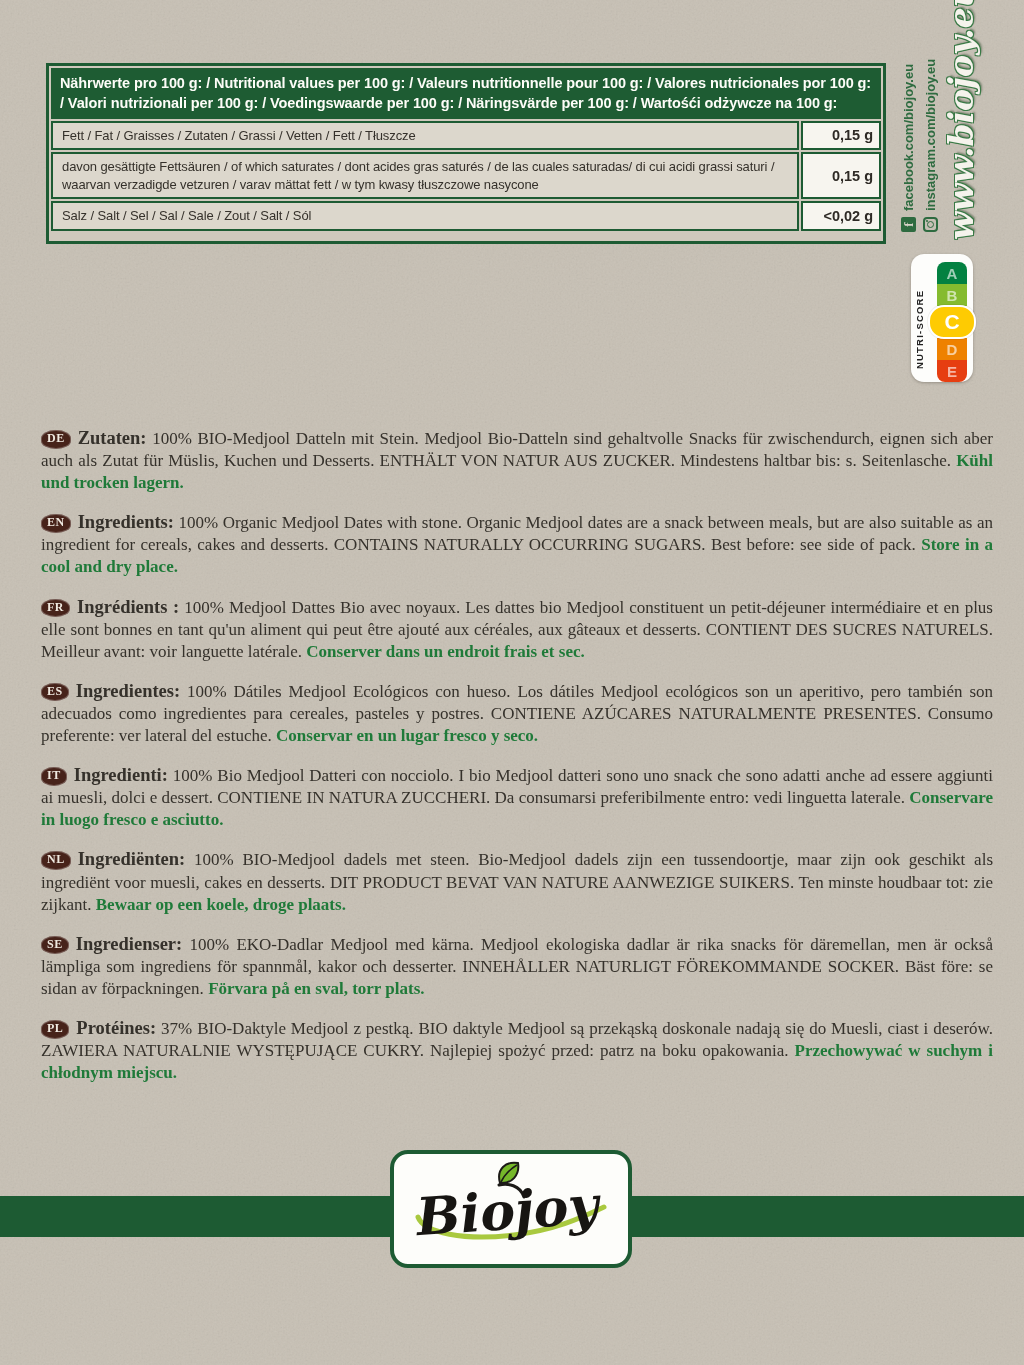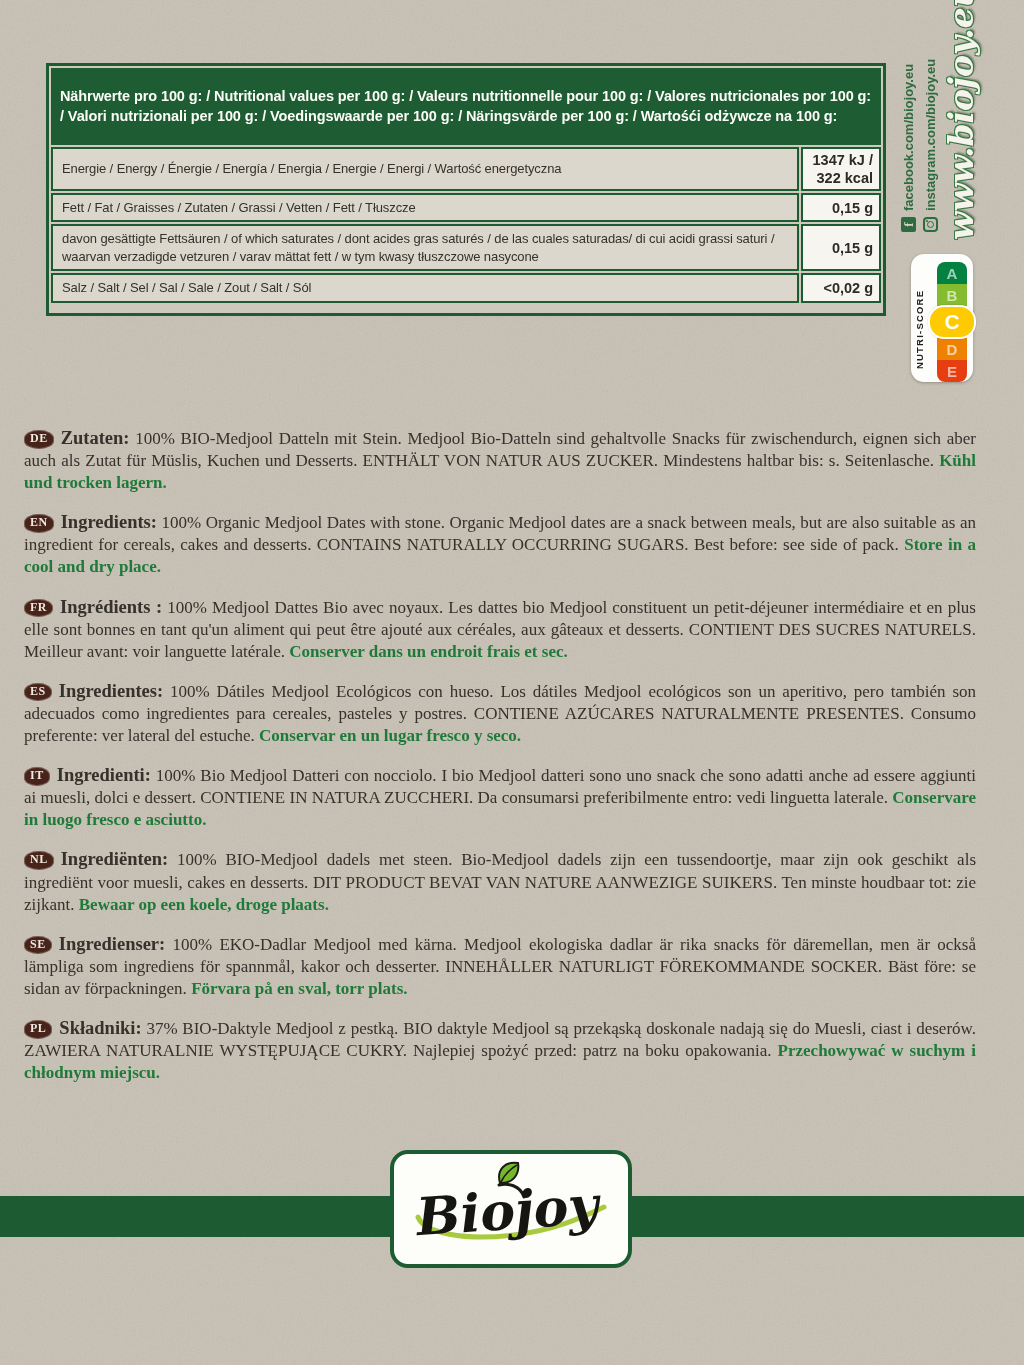--- a/index.html
+++ b/index.html
@@ -15,21 +15,21 @@
   .nutrition-table{
     left:46px;top:63px;width:840px;
     background:#cfc9bd;
     border:3px solid #1d5b33;
     padding:2px;
     box-sizing:border-box;
   }
   .t-header{
     background:#1e5c33;color:#fdfdf8;
     font-weight:bold;font-size:14.5px;line-height:1.4;
-    padding:18px 9px;margin-bottom:2px;
+    padding:5px 9px;margin-bottom:2px;
     letter-spacing:-0.1px;
   }
   .t-row{display:flex;margin-bottom:2px;}
   .t-row:last-child{margin-bottom:8px;}
   .t-label{
     flex:1;background:#dcd7cc;border:2px solid #1d5b33;
     padding:4px 9px;font-size:13px;line-height:1.35;color:#35312b;
     display:flex;align-items:center;letter-spacing:-0.1px;
   }
   .t-value{
@@ -92,21 +92,21 @@
   .ns-seg.first{border-radius:8px 8px 0 0;}
   .ns-seg.last{border-radius:0 0 8px 8px;}
   .ns-seg.selected{
     height:30px;margin:-1px -9px;border-radius:16px;
     border:2px solid #fff;color:#fff;font-size:21px;z-index:3;position:relative;
     box-shadow:0 0 0 1px rgba(0,0,0,.05);
   }
 
   
   .ingredients{
-    left:24px;top:426px;width:952px;
+    left:41px;top:426px;width:952px;
     font-family:"Liberation Serif",serif;font-size:17px;line-height:1.3;
     color:#35312b;
   }
   .ing-p{text-align:justify;margin:0 0 16px 0;}
   .lang-badge{
     display:inline-block;background:#47231a;color:#efe9e0;
     border-radius:50%/45%;padding:1px 6px 2px 6px;margin-right:7px;
     font-size:12px;font-weight:bold;letter-spacing:.5px;
     font-family:"Liberation Serif",serif;vertical-align:2px;
     box-shadow:inset 0 0 0 1px rgba(255,255,255,.25);
@@ -133,25 +133,20 @@
     <feComponentTransfer>
         <feFuncA type="linear" slope="0.16" intercept="0"></feFuncA>
       </feComponentTransfer>
   </filter>
   <rect width="1024" height="1365" filter="url(#paper)"></rect>
 </svg>
 
 <div class="layer nutrition-table">
   <div class="t-header">Nährwerte pro 100 g: / Nutritional values per 100 g: / Valeurs nutritionnelle pour 100 g: / Valores nutricionales por 100 g: / Valori nutrizionali per 100 g: / Voedingswaarde per 100 g: / Näringsvärde per 100 g: / Wartośći odżywcze na 100 g:</div>
   <div id="rows-container">
-      <div class="t-row">
-        <div class="t-label">Energie / Energy / Énergie / Energía / Energia / Energie / Energi / Wartość energetyczna</div>
-        <div class="t-value">1347 kJ /
-322 kcal</div>
-      </div>
       <div class="t-row">
         <div class="t-label">Fett / Fat / Graisses / Zutaten / Grassi / Vetten / Fett / Tłuszcze</div>
         <div class="t-value">0,15 g</div>
       </div>
       <div class="t-row">
         <div class="t-label">davon gesättigte Fettsäuren / of which saturates / dont acides gras saturés / de las cuales saturadas/ di cui acidi grassi saturi / waarvan verzadigde vetzuren / varav mättat fett / w tym kwasy tłuszczowe nasycone</div>
         <div class="t-value">0,15 g</div>
       </div>
       <div class="t-row">
         <div class="t-label">Salz / Salt / Sel / Sal / Sale / Zout / Salt / Sól</div>
@@ -182,21 +177,21 @@
 </div>
 
 <div class="layer ingredients" id="ingredients-container">
     <p class="ing-p"><span class="lang-badge">DE</span><span class="ing-heading">Zutaten:</span><span> 100% BIO-Medjool Datteln mit Stein. Medjool Bio-Datteln sind gehaltvolle Snacks für zwischendurch, eignen sich aber auch als Zutat für Müslis, Kuchen und Desserts. ENTHÄLT VON NATUR AUS ZUCKER. Mindestens haltbar bis: s. Seitenlasche. </span><span class="ing-storage">Kühl und trocken lagern.</span></p>
     <p class="ing-p"><span class="lang-badge">EN</span><span class="ing-heading">Ingredients:</span><span> 100% Organic Medjool Dates with stone. Organic Medjool dates are a snack between meals, but are also suitable as an ingredient for cereals, cakes and desserts. CONTAINS NATURALLY OCCURRING SUGARS. Best before: see side of pack. </span><span class="ing-storage">Store in a cool and dry place.</span></p>
     <p class="ing-p"><span class="lang-badge">FR</span><span class="ing-heading">Ingrédients :</span><span> 100% Medjool Dattes Bio avec noyaux. Les dattes bio Medjool constituent un petit-déjeuner intermédiaire et en plus elle sont bonnes en tant qu'un aliment qui peut être ajouté aux céréales, aux gâteaux et desserts. CONTIENT DES SUCRES NATURELS. Meilleur avant: voir languette latérale. </span><span class="ing-storage">Conserver dans un endroit frais et sec.</span></p>
     <p class="ing-p"><span class="lang-badge">ES</span><span class="ing-heading">Ingredientes:</span><span> 100% Dátiles Medjool Ecológicos con hueso. Los dátiles Medjool ecológicos son un aperitivo, pero también son adecuados como ingredientes para cereales, pasteles y postres. CONTIENE AZÚCARES NATURALMENTE PRESENTES. Consumo preferente: ver lateral del estuche. </span><span class="ing-storage">Conservar en un lugar fresco y seco.</span></p>
     <p class="ing-p"><span class="lang-badge">IT</span><span class="ing-heading">Ingredienti:</span><span> 100% Bio Medjool Datteri con nocciolo. I bio Medjool datteri sono uno snack che sono adatti anche ad essere aggiunti ai muesli, dolci e dessert. CONTIENE IN NATURA ZUCCHERI. Da consumarsi preferibilmente entro: vedi linguetta laterale. </span><span class="ing-storage">Conservare in luogo fresco e asciutto.</span></p>
     <p class="ing-p"><span class="lang-badge">NL</span><span class="ing-heading">Ingrediënten:</span><span> 100% BIO-Medjool dadels met steen. Bio-Medjool dadels zijn een tussendoortje, maar zijn ook geschikt als ingrediënt voor muesli, cakes en desserts. DIT PRODUCT BEVAT VAN NATURE AANWEZIGE SUIKERS. Ten minste houdbaar tot: zie zijkant. </span><span class="ing-storage">Bewaar op een koele, droge plaats.</span></p>
     <p class="ing-p"><span class="lang-badge">SE</span><span class="ing-heading">Ingredienser:</span><span> 100% EKO-Dadlar Medjool med kärna. Medjool ekologiska dadlar är rika snacks för däremellan, men är också lämpliga som ingrediens för spannmål, kakor och desserter. INNEHÅLLER NATURLIGT FÖREKOMMANDE SOCKER. Bäst före: se sidan av förpackningen. </span><span class="ing-storage">Förvara på en sval, torr plats.</span></p>
-    <p class="ing-p"><span class="lang-badge">PL</span><span class="ing-heading">Składniki:</span><span> 37% BIO-Daktyle Medjool z pestką. BIO daktyle Medjool są przekąską doskonale nadają się do Muesli, ciast i deserów. ZAWIERA NATURALNIE WYSTĘPUJĄCE CUKRY. Najlepiej spożyć przed: patrz na boku opakowania. </span><span class="ing-storage">Przechowywać w suchym i chłodnym miejscu.</span></p>
+    <p class="ing-p"><span class="lang-badge">PL</span><span class="ing-heading">Protéines:</span><span> 37% BIO-Daktyle Medjool z pestką. BIO daktyle Medjool są przekąską doskonale nadają się do Muesli, ciast i deserów. ZAWIERA NATURALNIE WYSTĘPUJĄCE CUKRY. Najlepiej spożyć przed: patrz na boku opakowania. </span><span class="ing-storage">Przechowywać w suchym i chłodnym miejscu.</span></p>
   </div>
 
 <div class="layer green-band"></div>
 <div class="layer logo-box">
   <svg width="214" height="104" viewBox="0 0 214 104">
 
     <path d="M14,60 C20,76 60,84 110,78 C150,73 175,62 200,50" fill="none" stroke="#a9c93f" stroke-width="5" stroke-linecap="round"></path>
 
     <g>
       <path d="M96,26 C92,12 102,4 114,6 C116,18 108,27 96,26 Z" fill="#76b82a" stroke="#1c1a17" stroke-width="2"></path>

